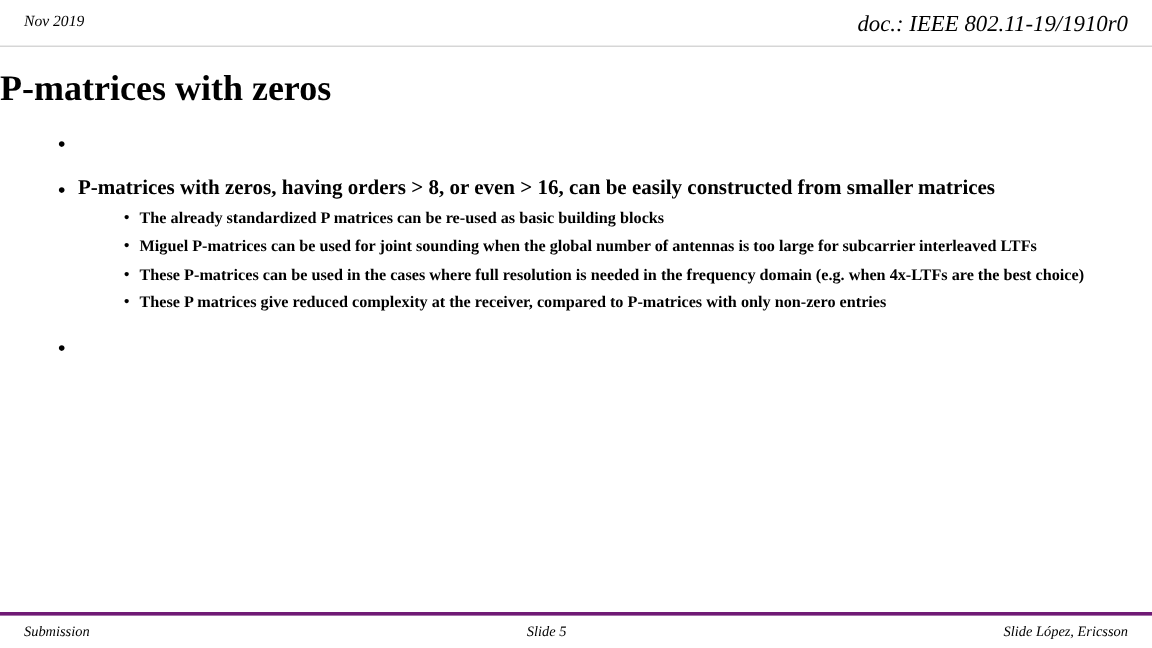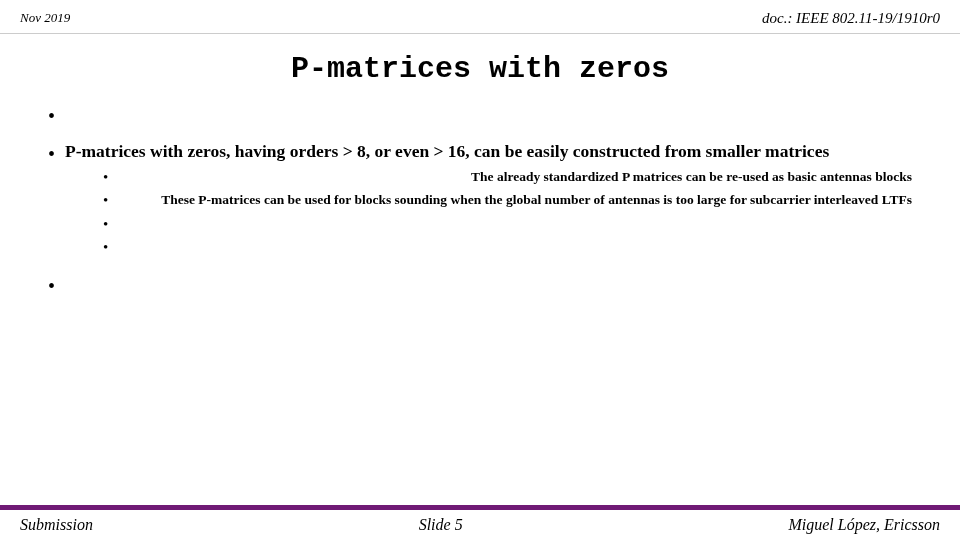--- a/index.html
+++ b/index.html
@@ -24,29 +24,28 @@
       justify-content: space-between;
       align-items: flex-start;
       padding: 10px 20px 6px 20px;
       border-bottom: 1px solid #ccc;
     }
     .header-left {
       font-size: 13px;
       font-style: italic;
     }
     .header-right {
-      font-size: 15px;
+      font-size: 19px;
       font-style: italic;
     }
     .title {
-      text-align: center;
       font-size: 30px;
       font-weight: bold;
       margin: 18px 0 16px 0;
-      font-family: Liberation Mono, monospace;
+      font-family: Liberation Serif, serif;
     }
     .content {
       padding: 0 48px 0 48px;
     }
     .bullet-main {
       font-size: 17.5px;
       margin-bottom: 10px;
       display: flex;
       align-items: flex-start;
       line-height: 1.35;
@@ -55,21 +54,20 @@
       font-size: 20px;
       margin-right: 10px;
       flex-shrink: 0;
       margin-top: 1px;
     }
     .bullet-main .text {
       flex: 1;
     }
     .bullet-main.bold-text .text {
       font-weight: bold;
-      text-align: right;
     }
     .sub-bullets {
       margin-left: 38px;
       margin-top: 4px;
       margin-bottom: 4px;
     }
     .sub-bullet {
       font-size: 13.5px;
       display: flex;
       align-items: flex-start;
@@ -86,22 +84,22 @@
       flex: 1;
     }
     .footer {
       position: absolute;
       bottom: 0;
       left: 0;
       right: 0;
       display: flex;
       justify-content: space-between;
       padding: 6px 20px;
-      border-top: 5px solid #701a75;
-      font-size: 16px;
+      border-top: 3px solid #701a75;
+      font-size: 12px;
       font-style: italic;
     }
     .footer-center {
       text-align: center;
     }
   </style>
 </head>
 <body>
 
 <div class="slide">
@@ -118,40 +116,42 @@
       <span class="dot">•</span>
     </div>
 
     <div class="bullet-main bold-text">
       <span class="dot">•</span>
       <div style="flex:1;">
         <span class="text">P-matrices with zeros, having orders &gt; 8, or even &gt; 16, can be easily constructed from smaller matrices</span>
         <div class="sub-bullets">
           <div class="sub-bullet">
             <span class="dot">•</span>
-            <span class="text">The already standardized P matrices can be re-used as basic antennas blocks</span>
+            <span class="text">The already standardized P matrices can be re-used as basic building blocks</span>
           </div>
           <div class="sub-bullet">
             <span class="dot">•</span>
-            <span class="text">These P-matrices can be used for blocks sounding when the global number of antennas is too large for subcarrier interleaved LTFs</span>
+            <span class="text">Miguel P-matrices can be used for joint sounding when the global number of antennas is too large for subcarrier interleaved LTFs</span>
           </div>
           <div class="sub-bullet">
             <span class="dot">•</span>
+            <span class="text">These P-matrices can be used in the cases where full resolution is needed in the frequency domain (e.g. when 4x-LTFs are the best choice)</span>
           </div>
           <div class="sub-bullet">
             <span class="dot">•</span>
+            <span class="text">These P matrices give reduced complexity at the receiver, compared to P-matrices with only non-zero entries</span>
           </div>
         </div>
       </div>
     </div>
 
     <div class="bullet-main bold-text">
       <span class="dot">•</span>
     </div>
 
   </div>
 
   <div class="footer">
     <span>Submission</span>
     <span class="footer-center">Slide 5</span>
-    <span>Miguel López, Ericsson</span>
+    <span>Slide López, Ericsson</span>
   </div>
 </div>
 
 </body></html>

